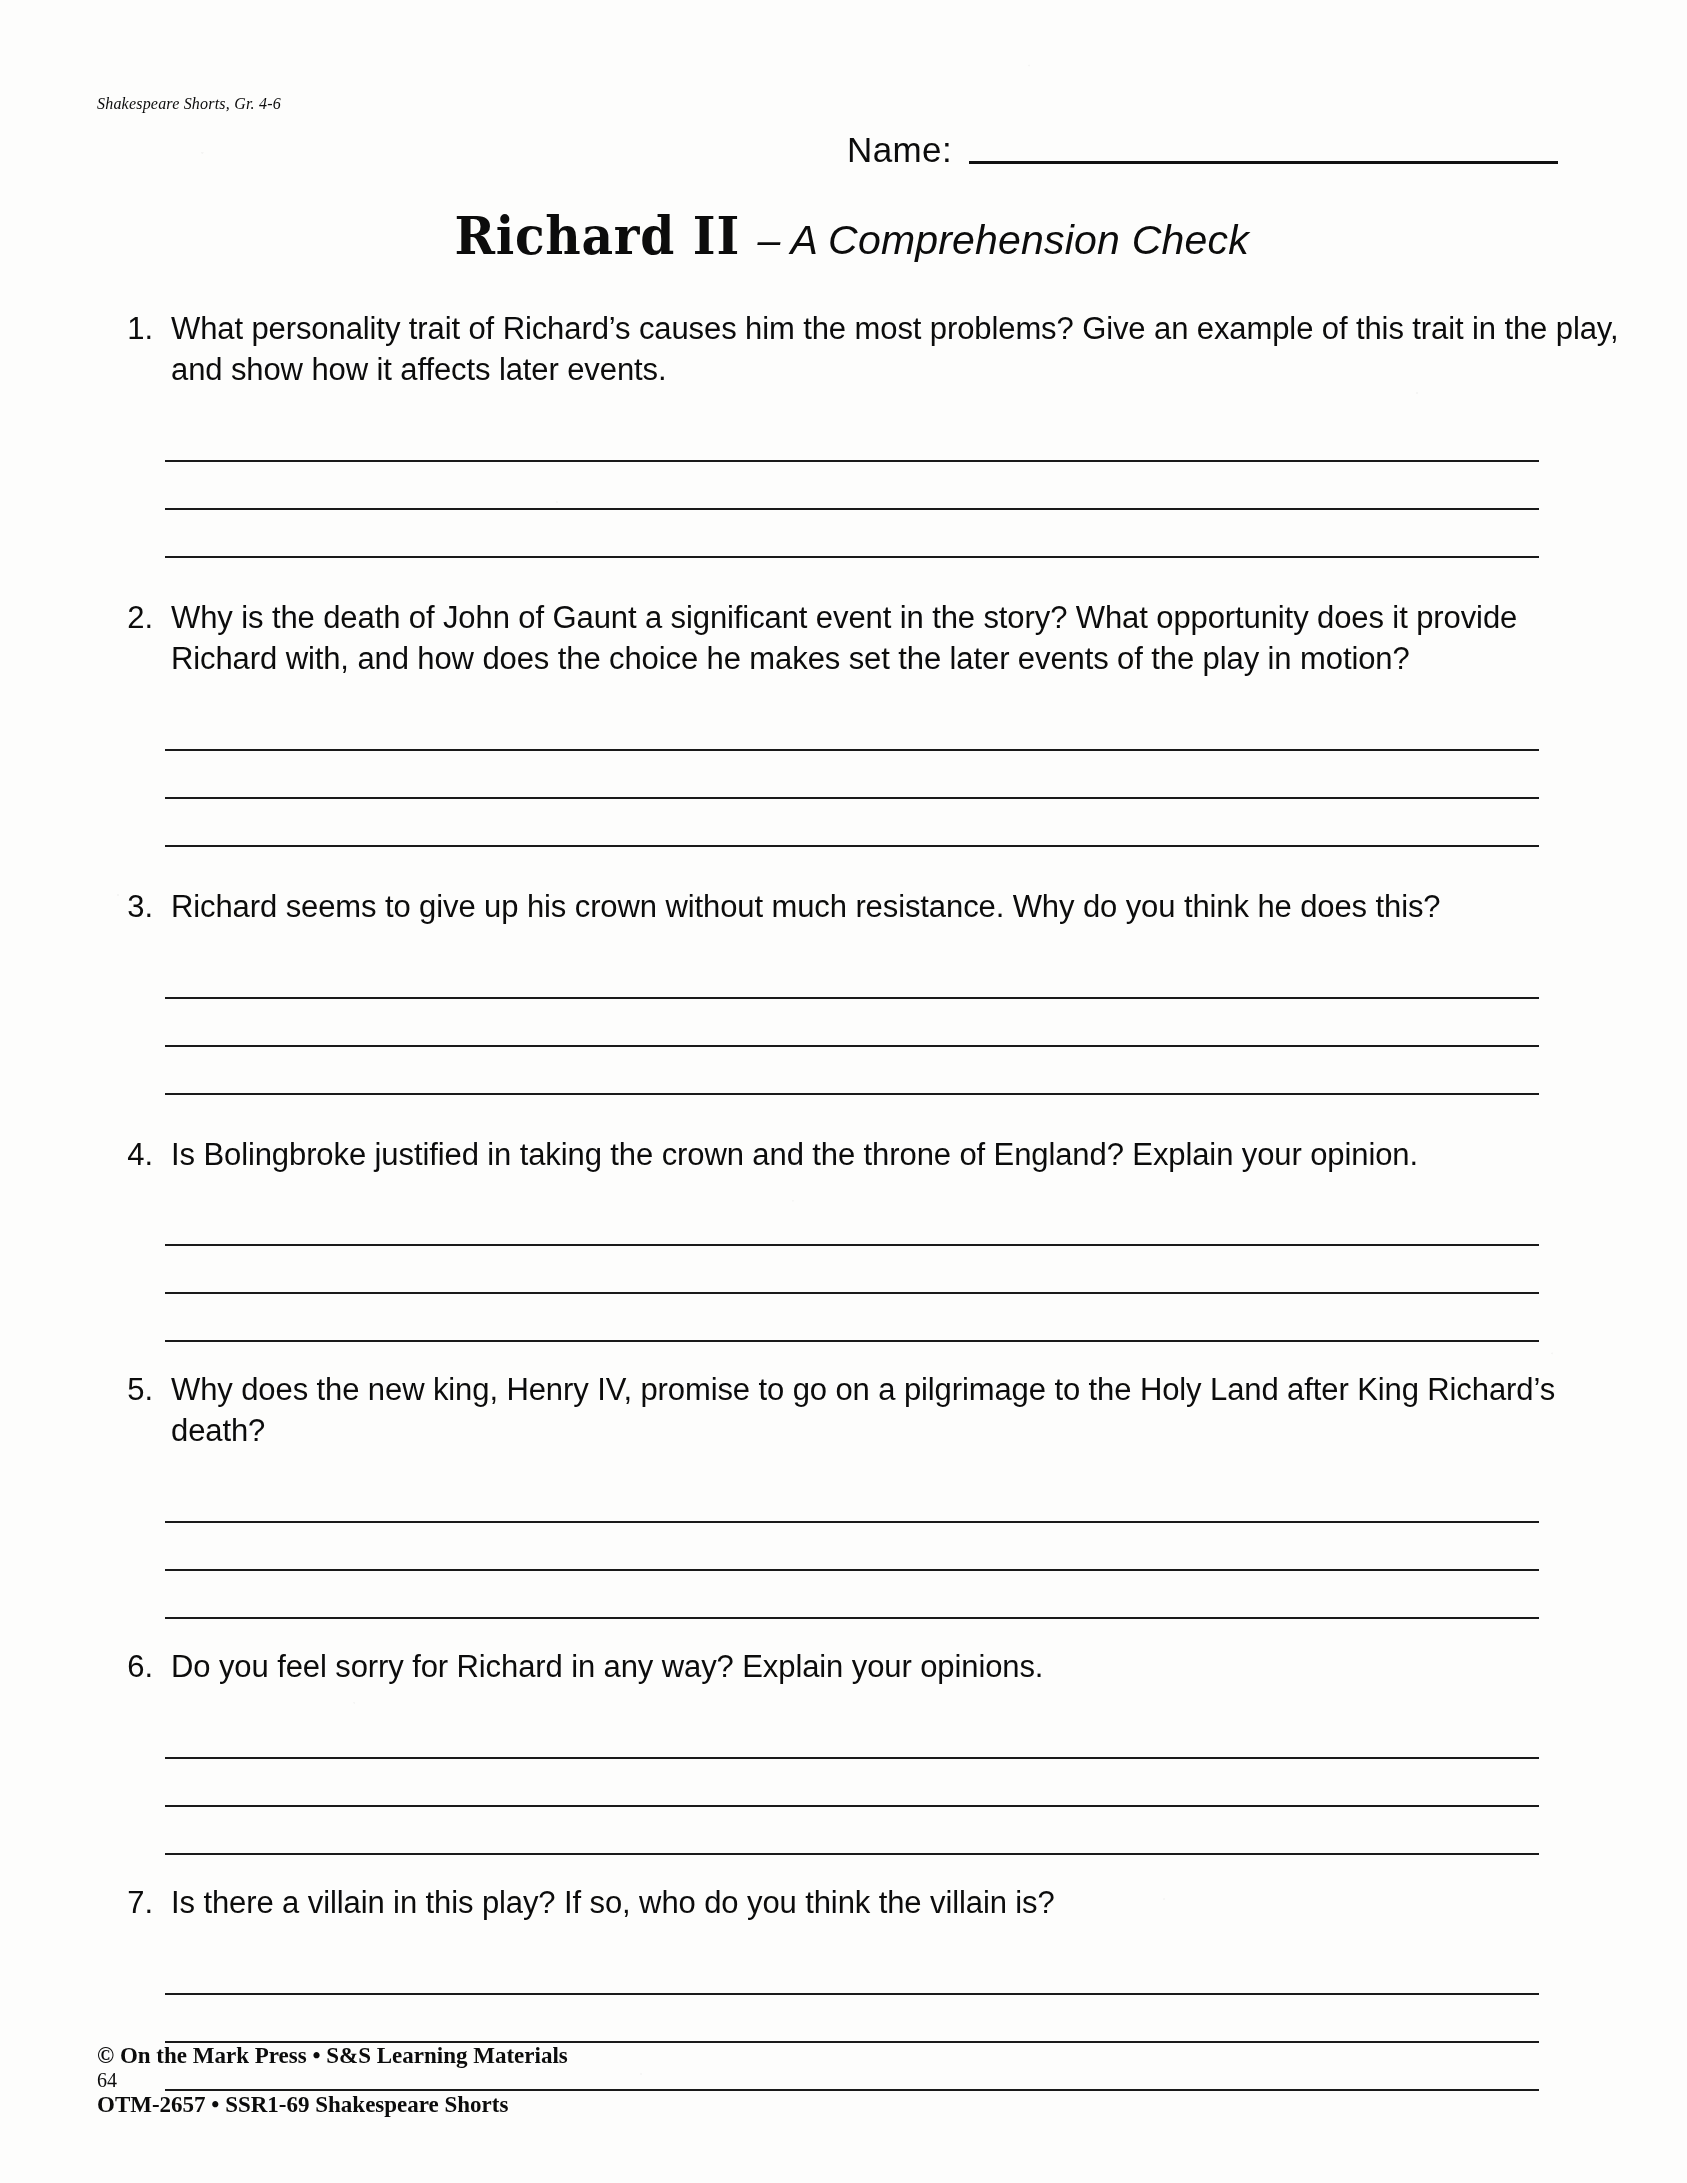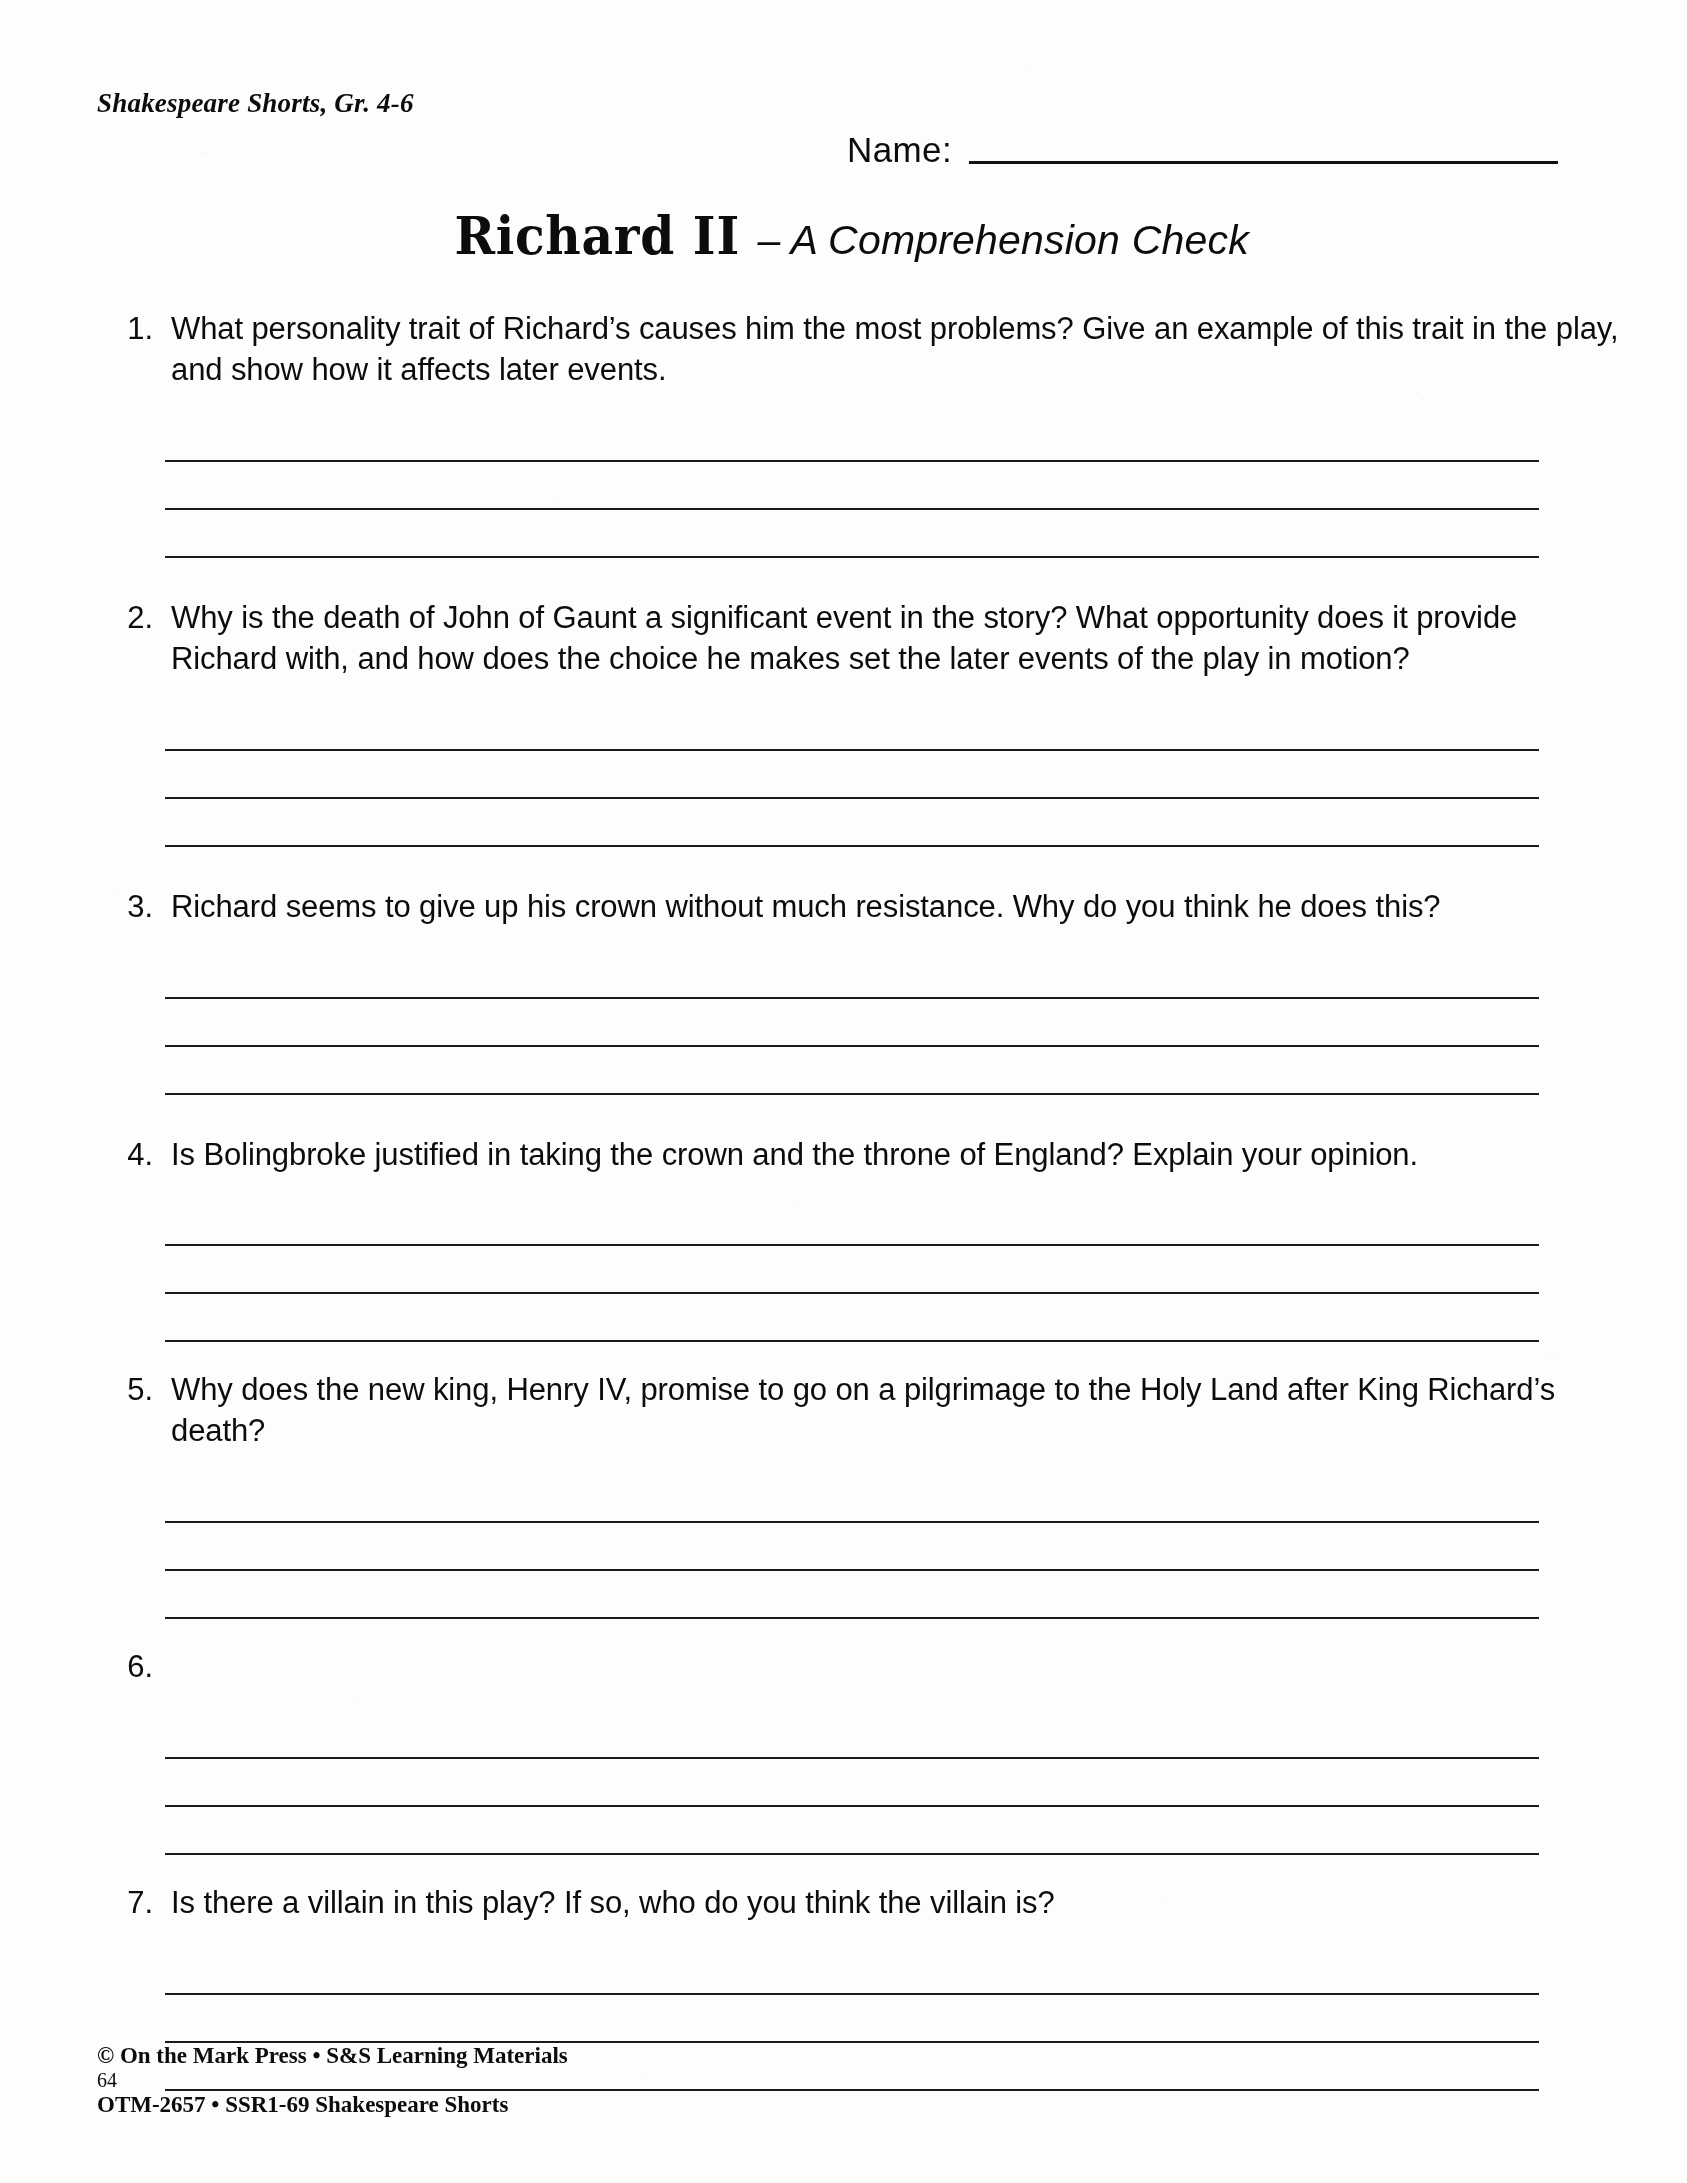--- a/index.html
+++ b/index.html
@@ -28,25 +28,25 @@
       radial-gradient(circle at 92% 62%, rgba(0,0,0,0.03) 0 0.9px, transparent 1.2px),
       radial-gradient(circle at 21% 78%, rgba(0,0,0,0.03) 0 0.8px, transparent 1.2px),
       radial-gradient(circle at 69% 87%, rgba(0,0,0,0.028) 0 1px, transparent 1.3px),
       radial-gradient(circle at 38% 95%, rgba(0,0,0,0.026) 0 0.8px, transparent 1.2px);
   }
 
   
   .series-label {
     position: absolute;
     left: 97px;
-    top: 88px;
+    top: 95px;
     font-family: "Liberation Serif", serif;
     font-style: italic;
-    font-weight: bold;
-    font-size: 27px;
+    font-weight: normal;
+    font-size: 16px;
     letter-spacing: 0.2px;
     white-space: nowrap;
   }
 
   .name-row {
     position: absolute;
     left: 812px;
     top: 132px;
     display: flex;
     align-items: flex-end;
@@ -243,20 +243,21 @@
         <div class="answer-lines">
           <div class="ans-line"></div>
           <div class="ans-line"></div>
           <div class="ans-line"></div>
         </div>
         <div class="gap-sm"></div>
       </div>
       <div class="q">
         <div class="q-row">
           <div class="q-num">6.</div>
+          <div class="q-text">Do you feel sorry for Richard in any way?  Explain your opinions.</div>
         </div>
         <div class="answer-lines">
           <div class="ans-line"></div>
           <div class="ans-line"></div>
           <div class="ans-line"></div>
         </div>
         <div class="gap-sm"></div>
       </div>
       <div class="q">
         <div class="q-row">

